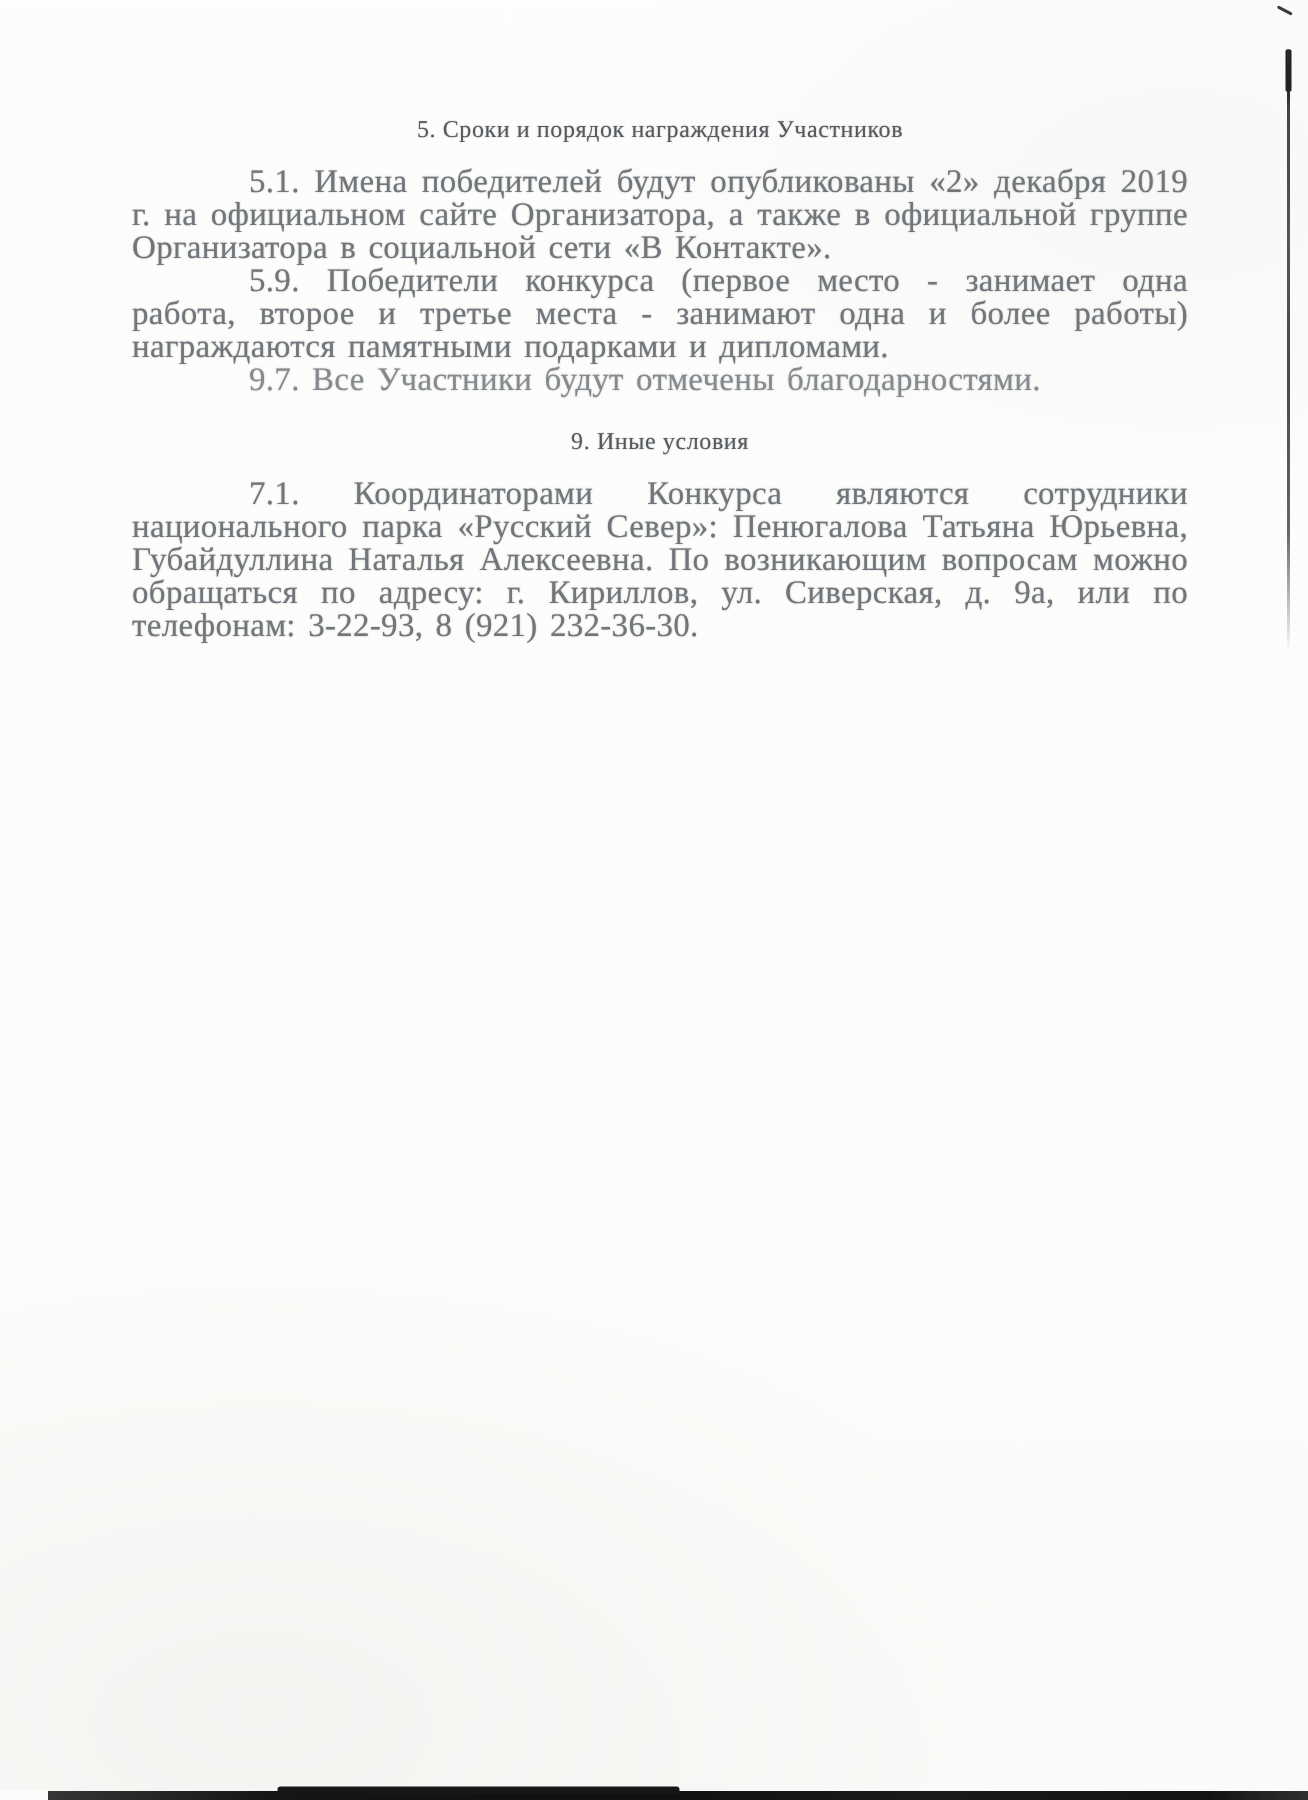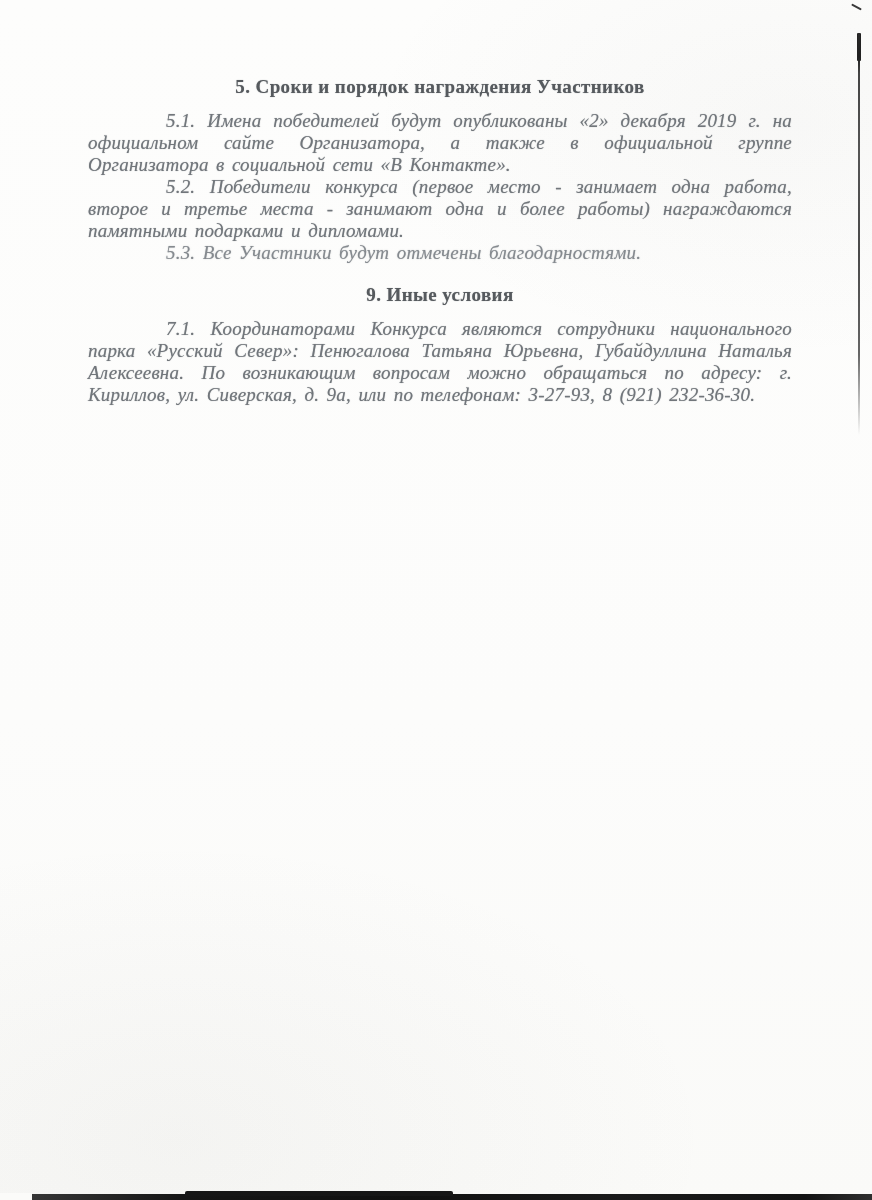--- a/index.html
+++ b/index.html
@@ -27,41 +27,40 @@
     pointer-events: none;
   }
   .content {
     position: absolute;
     top: 76px;
     left: 88px;
     width: 704px;
   }
   h2.heading {
     margin: 20px 0 12px 0;
-    font-size: 19px;
+    font-size: 16px;
     line-height: 22px;
-    font-weight: bold;
+    font-weight: normal;
     text-align: center;
     color: #565a5e;
     letter-spacing: 0.4px;
     text-shadow: 0 0 1px rgba(90,95,100,0.55);
   }
   section:first-child h2.heading { margin-top: 0; }
   p.para {
     margin: 0;
-    font-size: 19px;
+    font-size: 22px;
     line-height: 22px;
     text-align: justify;
     text-align-last: left;
     text-indent: 78px;
     color: #71767b;
     word-spacing: 2.5px;
     letter-spacing: 0.2px;
     text-shadow: 0 0 1px rgba(110,115,120,0.65);
-    font-style: italic;
   }
   p.para.faded {
     color: #858a8f;
     text-shadow: 0 0 1.2px rgba(130,135,140,0.6);
   }
   
   .mark-top-right {
     position: absolute;
     top: 6px;
     left: 851px;
@@ -121,30 +120,30 @@
 </head>
 <body>
 
 <div class="page">
 
   <div class="content">
 
     <section>
       <h2 class="heading">5. Сроки и порядок награждения Участников</h2>
       <p class="para">5.1. Имена победителей будут опубликованы «2» декабря 2019 г. на официальном сайте Организатора, а также в официальной группе Организатора в социальной сети «В Контакте».</p>
-      <p class="para">5.2. Победители конкурса (первое место - занимает одна работа, второе и третье места - занимают одна и более работы) награждаются памятными подарками и дипломами.</p>
-      <p class="para faded">5.3. Все Участники будут отмечены благодарностями.</p>
+      <p class="para">5.9. Победители конкурса (первое место - занимает одна работа, второе и третье места - занимают одна и более работы) награждаются памятными подарками и дипломами.</p>
+      <p class="para faded">9.7. Все Участники будут отмечены благодарностями.</p>
     </section>
 
     <section>
       <h2 class="heading">9. Иные условия</h2>
     </section>
 
     <section>
-      <p class="para">7.1. Координаторами Конкурса являются сотрудники национального парка «Русский Север»: Пенюгалова Татьяна Юрьевна, Губайдуллина Наталья Алексеевна. По возникающим вопросам можно обращаться по адресу: г. Кириллов, ул. Сиверская, д. 9а, или по телефонам: 3-27-93, 8 (921) 232-36-30.</p>
+      <p class="para">7.1. Координаторами Конкурса являются сотрудники национального парка «Русский Север»: Пенюгалова Татьяна Юрьевна, Губайдуллина Наталья Алексеевна. По возникающим вопросам можно обращаться по адресу: г. Кириллов, ул. Сиверская, д. 9а, или по телефонам: 3-22-93, 8 (921) 232-36-30.</p>
     </section>
 
   </div>
 
   <div class="mark-top-right"></div>
   <div class="edge-blob-right"></div>
   <div class="edge-line-right"></div>
   <div class="bottom-band"></div>
   <div class="bottom-band-bump"></div>
   <div class="bottom-corner-gap"></div>

